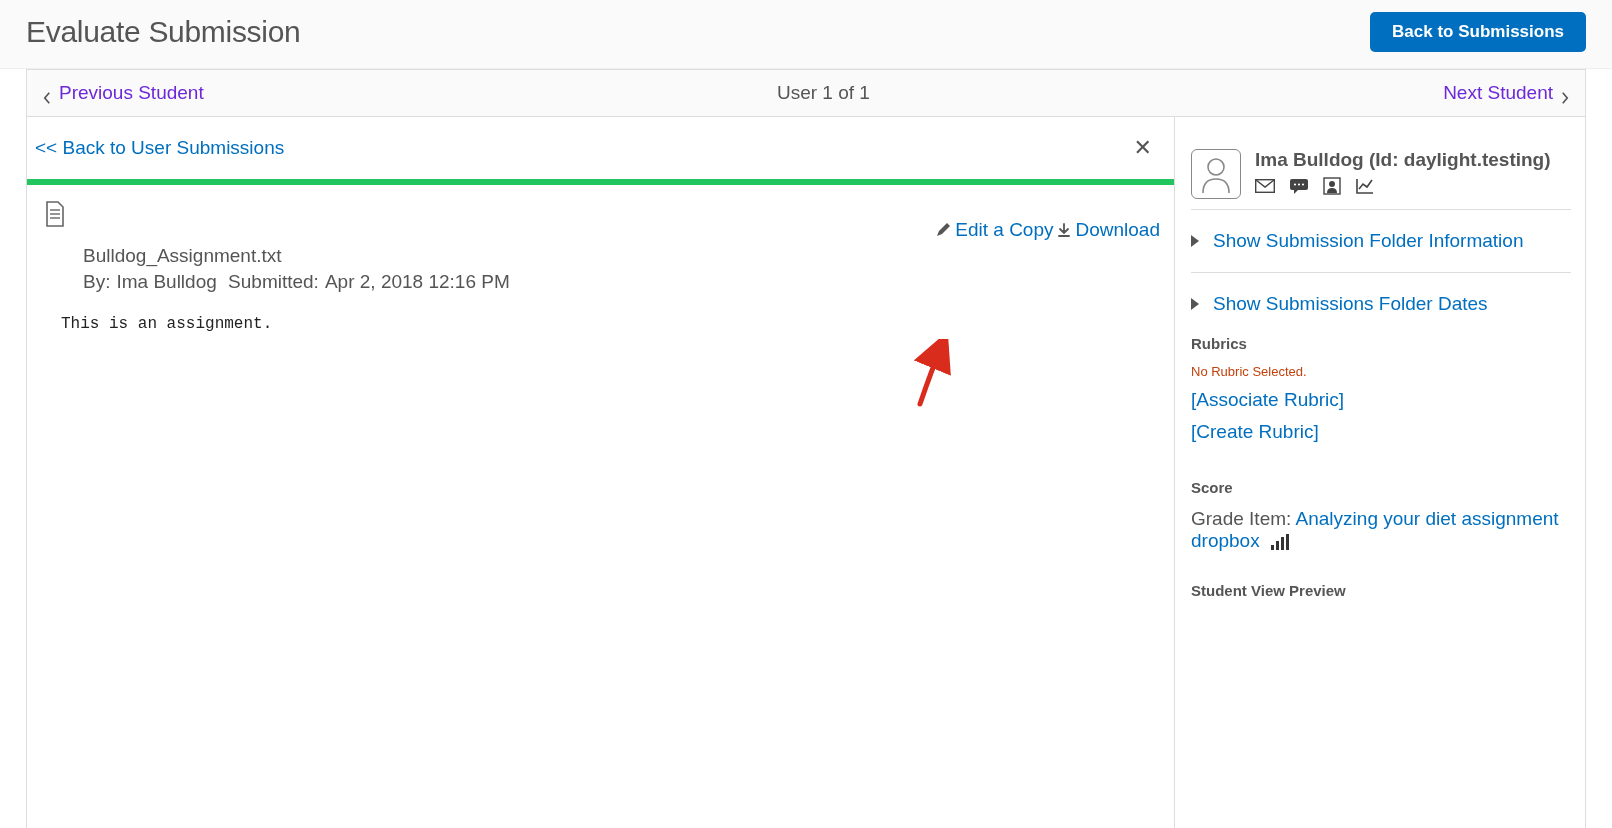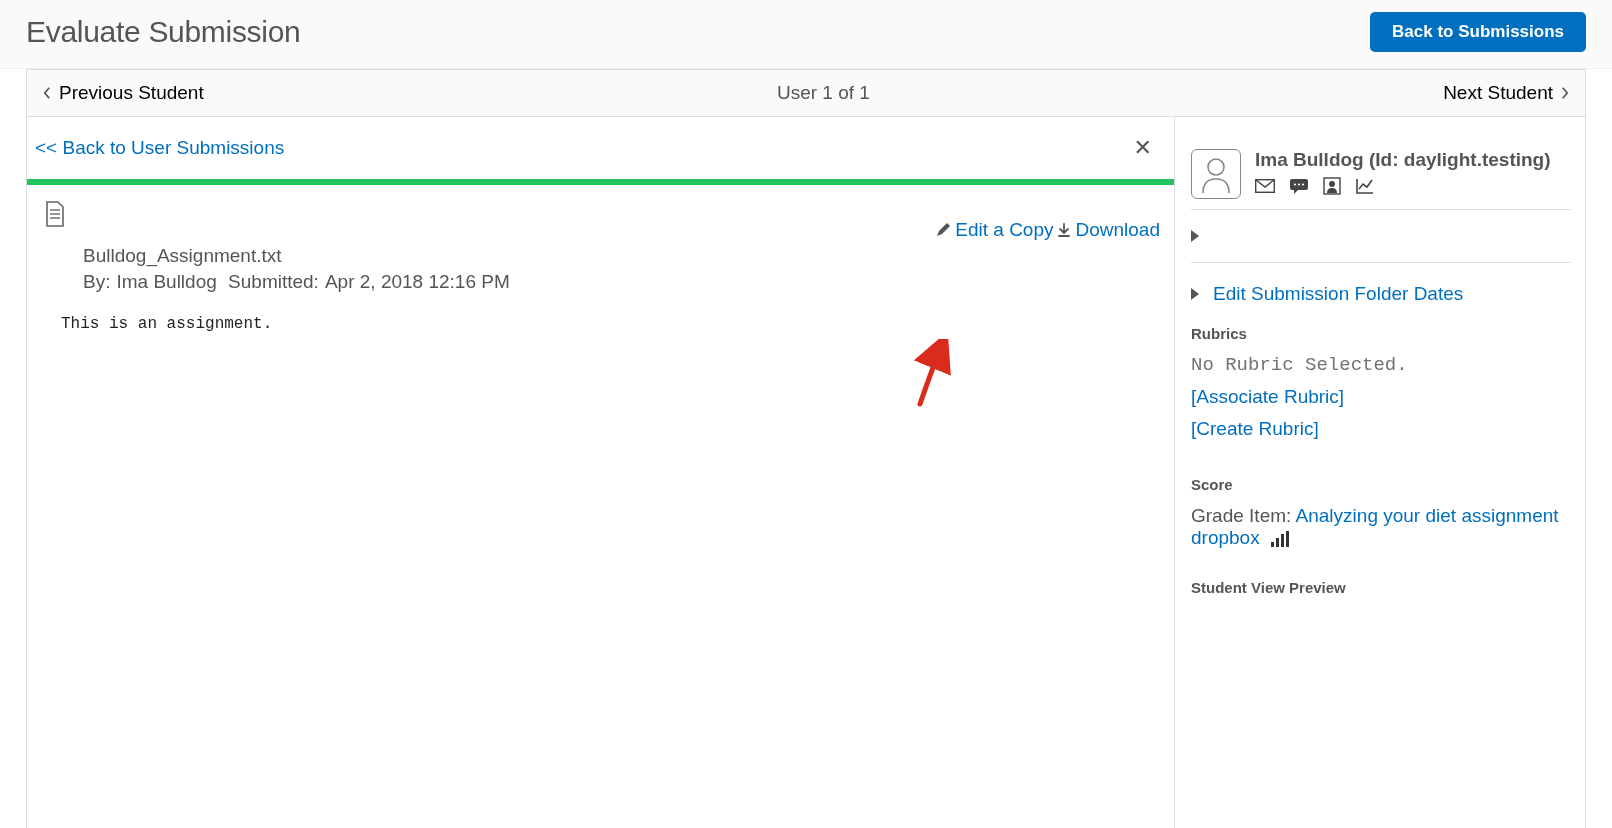--- a/index.html
+++ b/index.html
@@ -2,21 +2,21 @@
 <html><head>
 <meta charset="utf-8">
 <style>
 * { box-sizing: border-box; margin: 0; padding: 0; }
 body { font-family: -apple-system, BlinkMacSystemFont, "Segoe UI", Arial, sans-serif; background: #fff; color: #333; font-size: 16px; width: 1612px; height: 828px; overflow: hidden; position: relative; }
 .page { padding: 0; }
 .header-row { display: flex; align-items: center; justify-content: space-between; padding: 12px 26px 16px 26px; background: #fafafa; border-bottom: 1px solid #eee; }
 .page-title { font-size: 30px; font-weight: 400; color: #555; letter-spacing: -0.3px; }
 .btn-primary { background: #006fbf; color: #fff; border: none; border-radius: 5px; padding: 10px 22px; font-size: 17px; font-weight: 600; cursor: pointer; }
 .nav-bar { display: flex; align-items: center; justify-content: space-between; border: 1px solid #ddd; background: #fafafa; margin: 0 26px; height: 48px; padding: 0 14px; }
-.nav-side { display: flex; align-items: center; gap: 6px; font-size: 19px; color: #000000; cursor: pointer; }
+.nav-side { display: flex; align-items: flex-end; gap: 6px; font-size: 19px; color: #6d28d9; cursor: pointer; }
 .nav-center { font-size: 19px; color: #555; }
 .chev { width: 12px; height: 12px; display: inline-block; }
 .content-row { display: flex; margin: 0 26px; border-left: 1px solid #ddd; border-right: 1px solid #ddd; border-bottom: 1px solid #ddd; height: 718px; }
 .left-col { flex: 1 1 auto; border-right: 1px solid #ddd; position: relative; overflow: hidden; }
 .right-col { width: 410px; background: #fff; position: relative; overflow-y: auto; }
 .right-col::-webkit-scrollbar { width: 12px; }
 .right-col::-webkit-scrollbar-thumb { background: #bbb; }
 .back-row { display: flex; justify-content: space-between; align-items: center; padding: 14px 14px 14px 8px; border-bottom: 6px solid #22c55e; }
 .back-link { color: #006fbf; font-size: 19px; text-decoration: none; cursor: pointer; }
 .close-x { font-size: 22px; color: #555; cursor: pointer; padding: 4px 8px; }
@@ -33,21 +33,21 @@
 .user-head { display: flex; gap: 14px; margin-bottom: 10px; margin-top: 20px; }
 .avatar-box { width: 50px; height: 50px; border: 1.5px solid #888; border-radius: 6px; display:flex; align-items:center; justify-content:center; flex: none; }
 .user-name { font-size: 19px; font-weight: 600; color: #555; margin-bottom: 6px; }
 .icon-row { display: flex; gap: 14px; align-items: center; }
 .icon-row svg, .icon-row span.ico { color: #555; }
 .collapse-row { border-top: 1px solid #ddd; padding: 20px 0; display:flex; align-items:center; gap:14px; }
 .collapse-row a { color: #006fbf; font-size: 19px; text-decoration: none; cursor:pointer; }
 .tri { width: 0; height: 0; border-top: 6px solid transparent; border-bottom: 6px solid transparent; border-left: 8px solid #555; }
 .eval-heading { font-size: 28px; font-weight: 600; color: #555; border-top: 1px solid #ddd; padding-top: 50px; padding-bottom: 26px; }
 .sub-label { font-size: 15px; font-weight: 600; color: #555; margin-bottom: 12px; }
-.rubric-text { font-size: 19px; color: #737373; margin-bottom: 10px; font-family: Liberation Mono, monospace; }
+.rubric-text { font-size: 13px; color: #c2410c; margin-bottom: 10px; }
 .link-block a { color: #006fbf; font-size: 19px; text-decoration:none; display:block; margin-bottom: 10px; cursor:pointer; }
 .score-sec { margin-top: 36px; }
 .score-input { width: 94px; height: 42px; border: 1px solid #ccc; border-radius: 4px; background:#fff; padding: 4px 8px; font-size: 16px; }
 .score-row { display:flex; align-items:center; gap:10px; font-size:19px; color:#555; margin-bottom: 12px; }
 .grade-item { font-size: 19px; color:#555; margin-bottom: 10px; }
 .grade-item a { color:#006fbf; text-decoration:none; }
 .bars-ico { display:inline-flex; align-items:flex-end; gap:2px; height:16px; vertical-align:middle; margin-left:6px; }
 .bars-ico span { width:3px; background:#333; display:inline-block; }
 .arrow-annot { position: absolute; left: 883px; top: 222px; pointer-events:none; }
 </style>
@@ -160,24 +160,25 @@
               <svg width="20" height="18" viewBox="0 0 20 18">
                   <path d="M2 2 V16 H18" fill="none" stroke="#444" stroke-width="1.6"></path>
                   <path d="M4 12 L8 7 L12 10 L17 3" fill="none" stroke="#444" stroke-width="1.6"></path>
                 </svg>
             </div>
           </div>
         </div>
 
         <div class="collapse-row">
           <span class="tri"></span>
+          <a>Show Submission Folder Information</a>
         </div>
         <div class="collapse-row">
           <span class="tri"></span>
-          <a>Edit Submission Folder Dates</a>
+          <a>Show Submissions Folder Dates</a>
         </div>
 
 
         <div class="sub-label">Rubrics</div>
         <div class="rubric-text">No Rubric Selected.</div>
         <div class="link-block">
           <a>[Associate Rubric]</a>
           <a>[Create Rubric]</a>
         </div>
 

